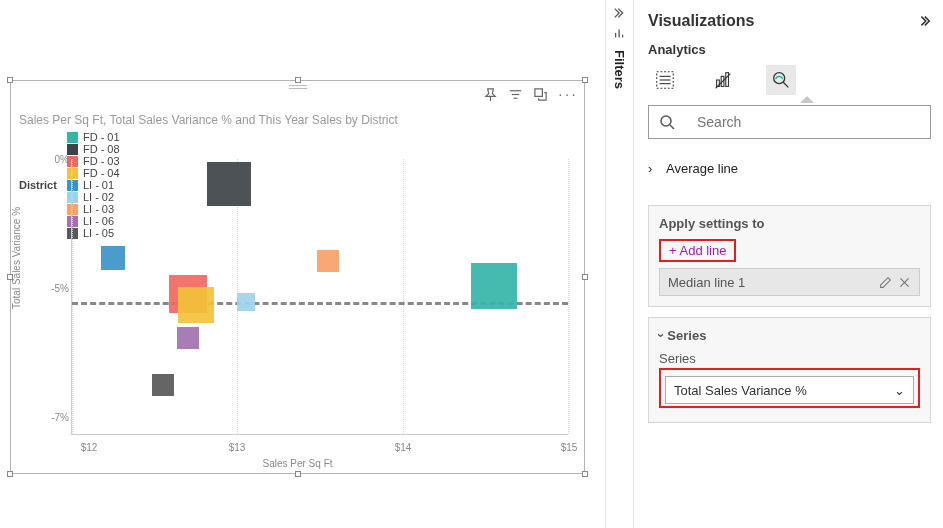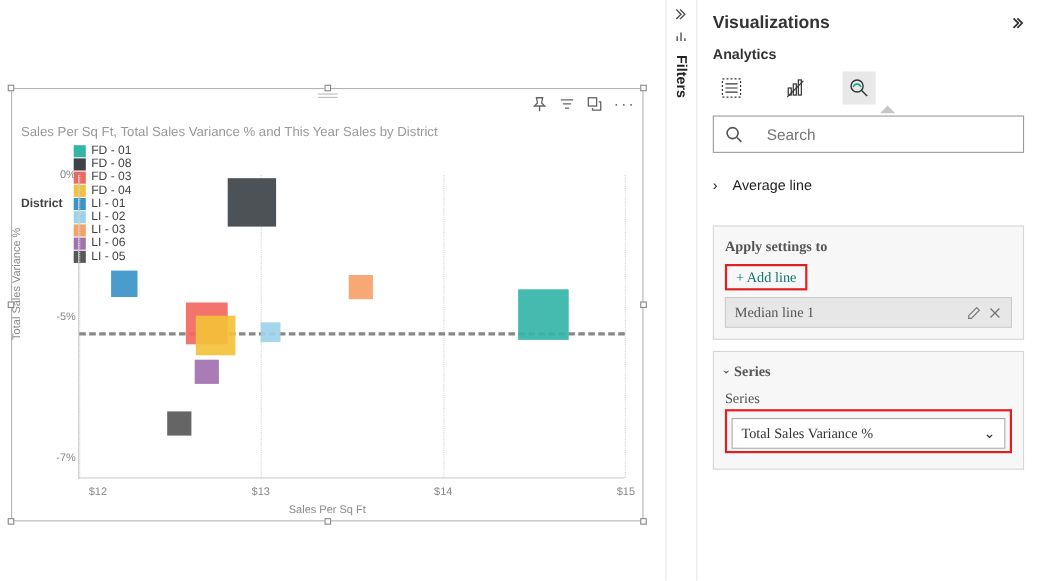--- a/index.html
+++ b/index.html
@@ -42,23 +42,23 @@
   .subh{font-size:13px;font-weight:600;margin:6px 0 8px 0;}
   .icon-row{display:flex;gap:28px;margin:4px 0 8px 2px;position:relative;}
   .icon-row .ic{width:30px;height:30px;display:flex;align-items:center;justify-content:center;}
   .ic.selected{background:#e8e8e8;}
   .pointer-tri{position:absolute;left:150px;top:31px;width:0;height:0;border-left:7px solid transparent;border-right:7px solid transparent;border-bottom:7px solid #c8c8c8;}
   .search-box{border:1px solid #999;height:34px;display:flex;align-items:center;gap:20px;padding:0 10px;margin:10px 0 14px 0;}
   .search-box input{border:none;outline:none;font-size:14px;flex:1;color:#555;}
   .section-row{display:flex;align-items:center;gap:6px;height:30px;font-size:13px;color:#222;}
   .section-row .chev{width:12px;display:inline-block;}
   .redbox{border:2px solid #e02020;padding:2px 4px;}
-  .card{border:1px solid #d6d6d6;background:#f7f7f7;padding:10px 10px;margin:10px 0;font-family:Liberation Serif, serif;}
+  .card{border:1px solid #d6d6d6;background:#f7f7f7;padding:10px 10px;margin:10px 0;}
   .card .hd{font-size:13px;font-weight:600;color:#555;margin-bottom:8px;display:flex;align-items:center;gap:4px;}
-  .addline{color:#0f766e;font-size:13px;padding:2px 4px;}
+  .addline{color:#a21caf;font-size:13px;padding:2px 4px;}
   .line-item{display:flex;align-items:center;justify-content:space-between;border:1px solid #ccc;background:#e7e7e7;height:28px;padding:0 8px;margin-top:6px;color:#555;}
   .line-item .act{display:flex;gap:6px;color:#777;}
   .select{border:1px solid #aaa;background:#fff;height:28px;display:flex;align-items:center;justify-content:space-between;padding:0 8px;margin-top:4px;color:#333;}
   svg{display:block}
 </style>
 </head>
 <body>
 
 <div class="app">
   <div class="main">

